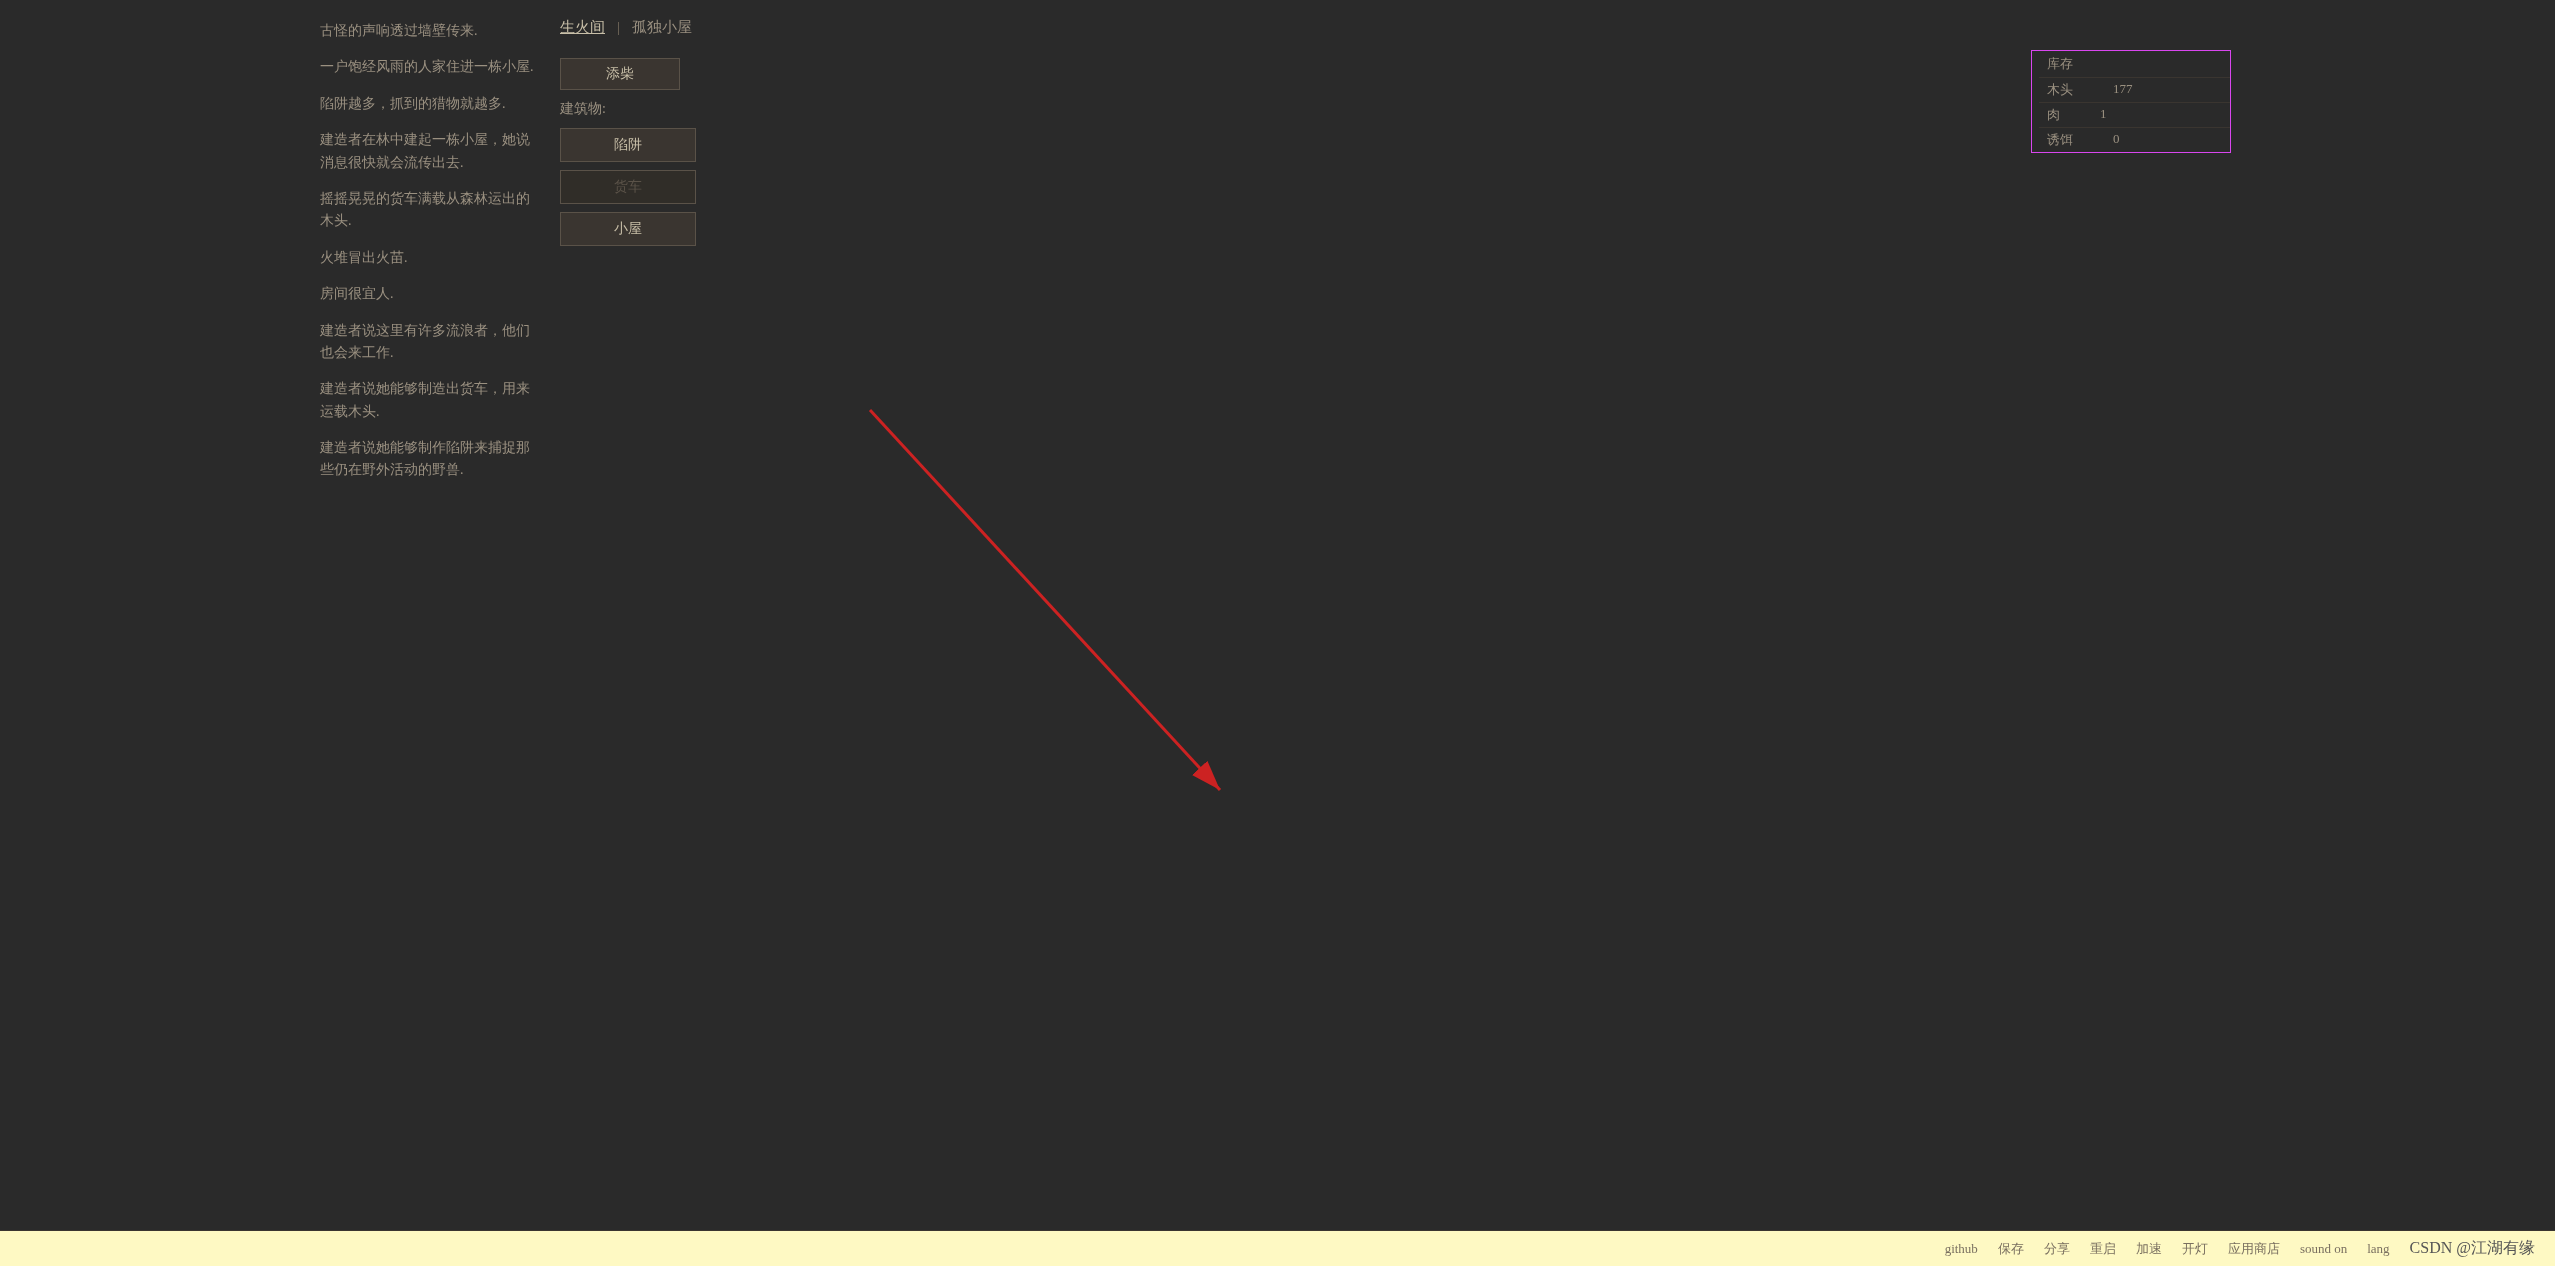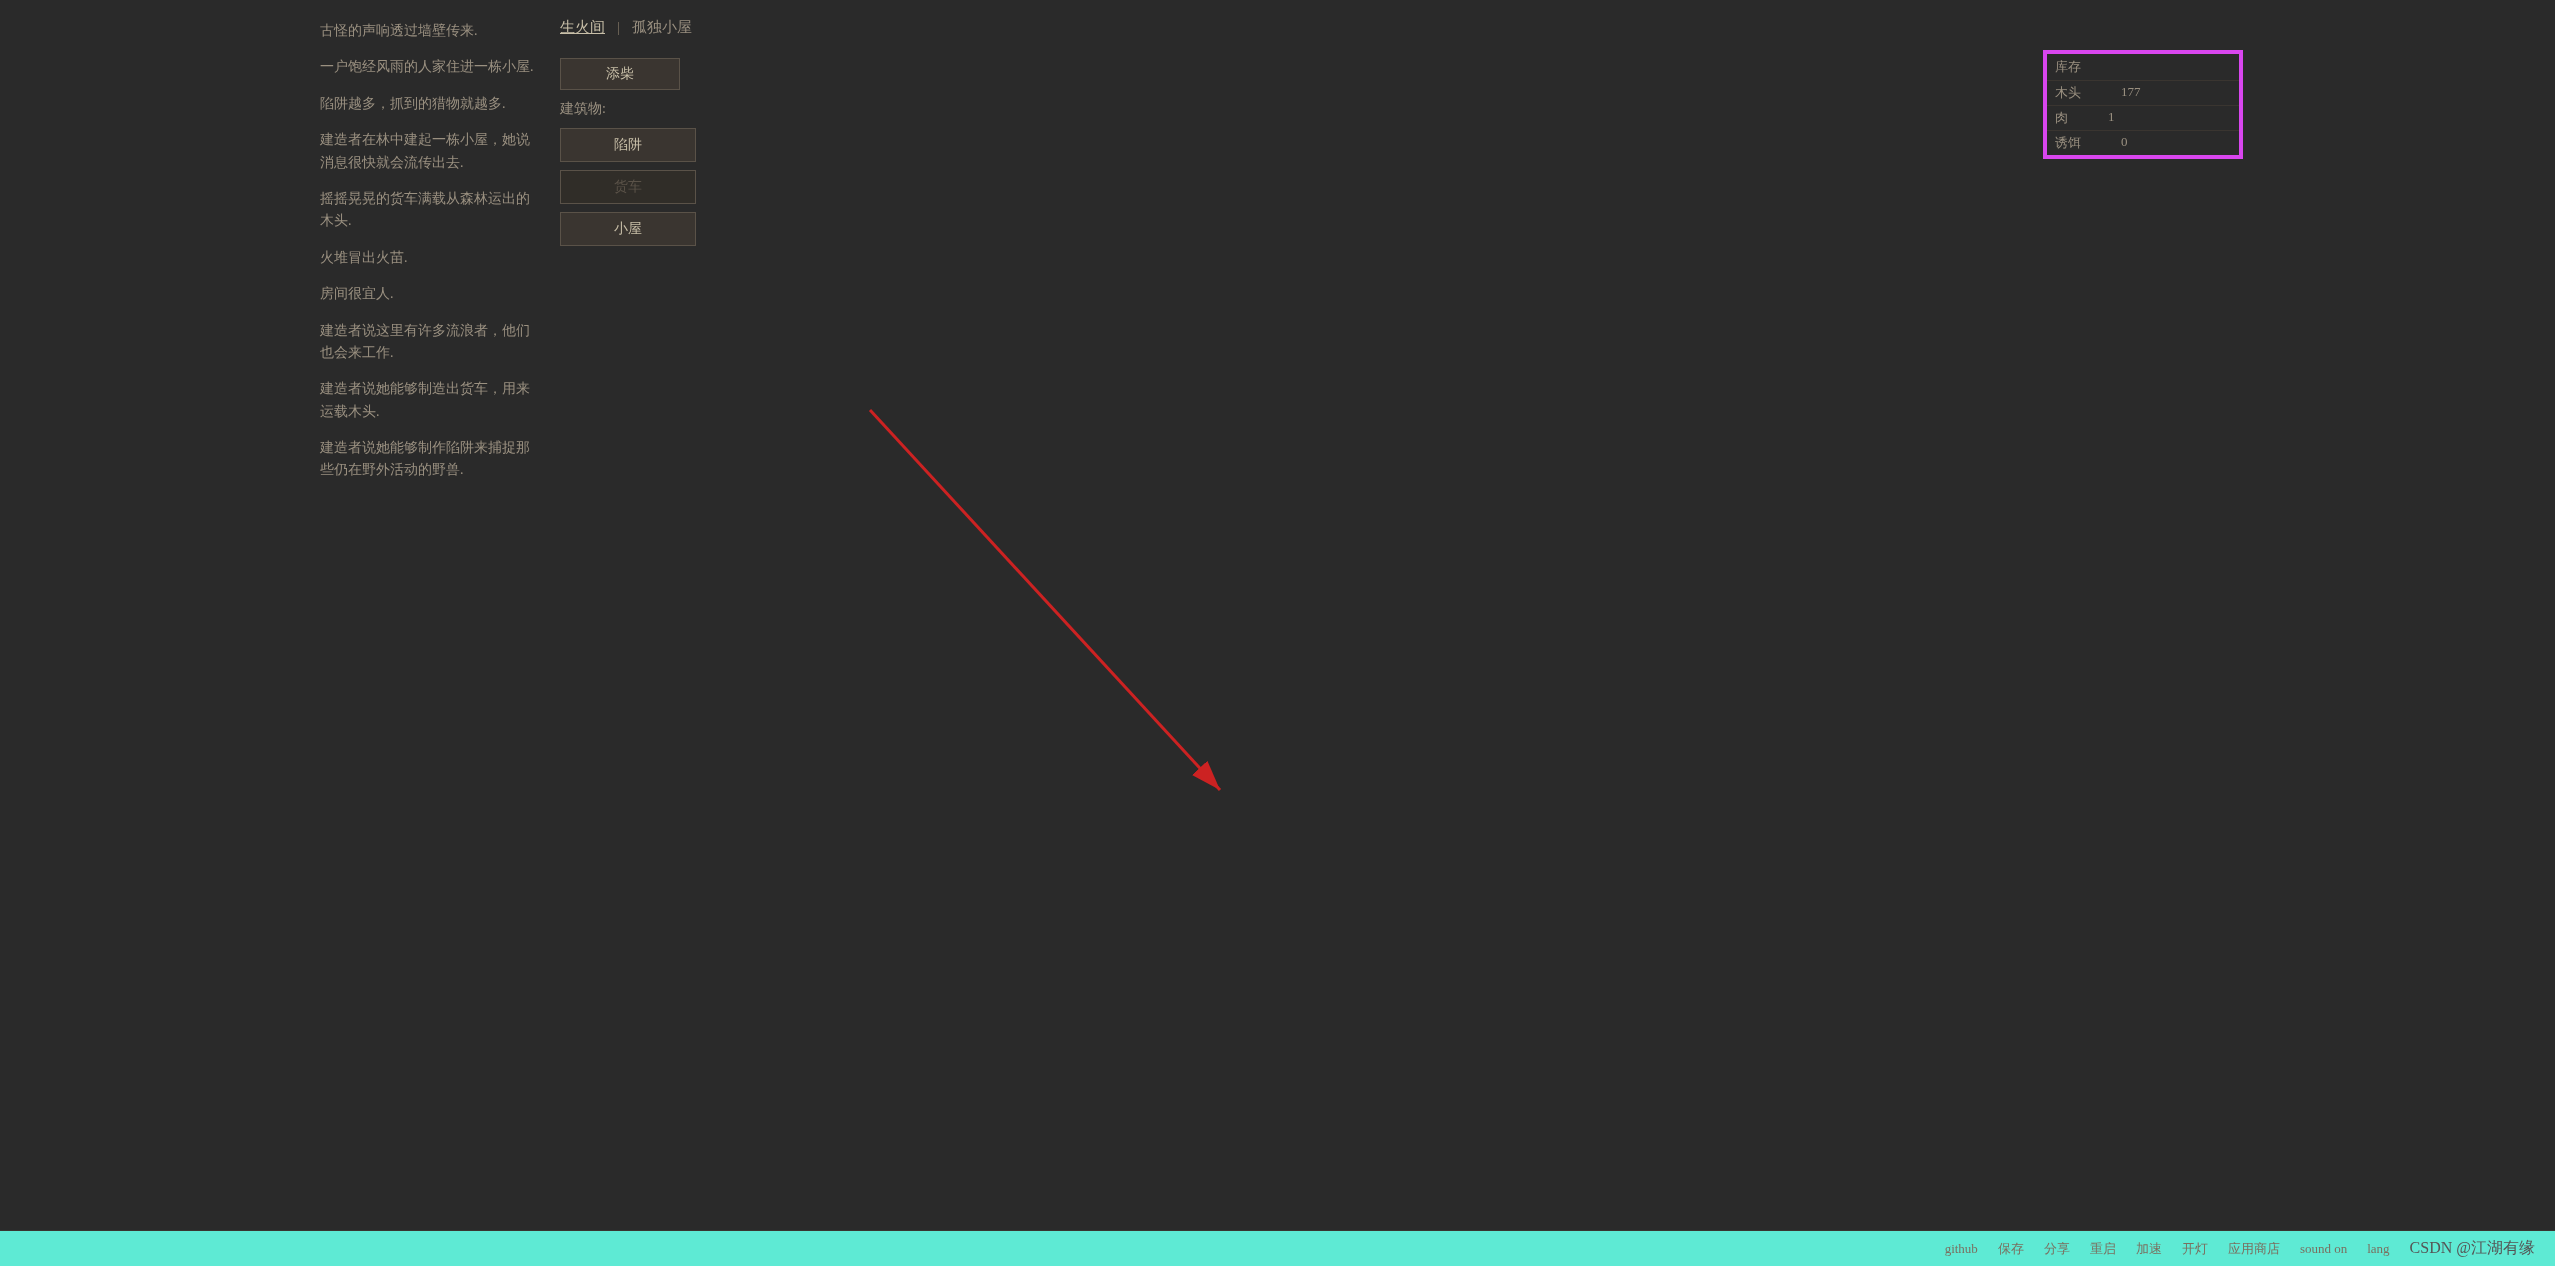--- a/index.html
+++ b/index.html
@@ -95,23 +95,24 @@
       font-family: "SimSun", "宋体", serif;
       font-size: 14px;
       cursor: pointer;
       text-align: center;
     }
 
     
     .inventory-box {
       position: absolute;
       top: 50px;
-      right: 312px;
-      border: 4px solid #d946ef;
+      right: 324px;
+      border: 1px solid #d946ef;
       min-width: 200px;
+      padding-left: 7px;
     }
     .inventory-title {
       color: #9a9080;
       font-size: 13px;
       padding: 4px 8px;
     }
     .inventory-row {
       display: flex;
       justify-content: flex-start;
       padding: 3px 8px;
@@ -137,21 +138,21 @@
       pointer-events: none;
     }
 
     
     .bottom-bar {
       position: absolute;
       bottom: 0;
       left: 0;
       right: 0;
       height: 36px;
-      background-color: #5eead4;
+      background-color: #fef9c3;
       display: flex;
       align-items: center;
       justify-content: flex-end;
       padding: 0 20px;
       gap: 20px;
       border-top: 1px solid #3a3530;
     }
     .bottom-bar a, .bottom-bar span {
       color: #7a7060;
       font-size: 13px;

